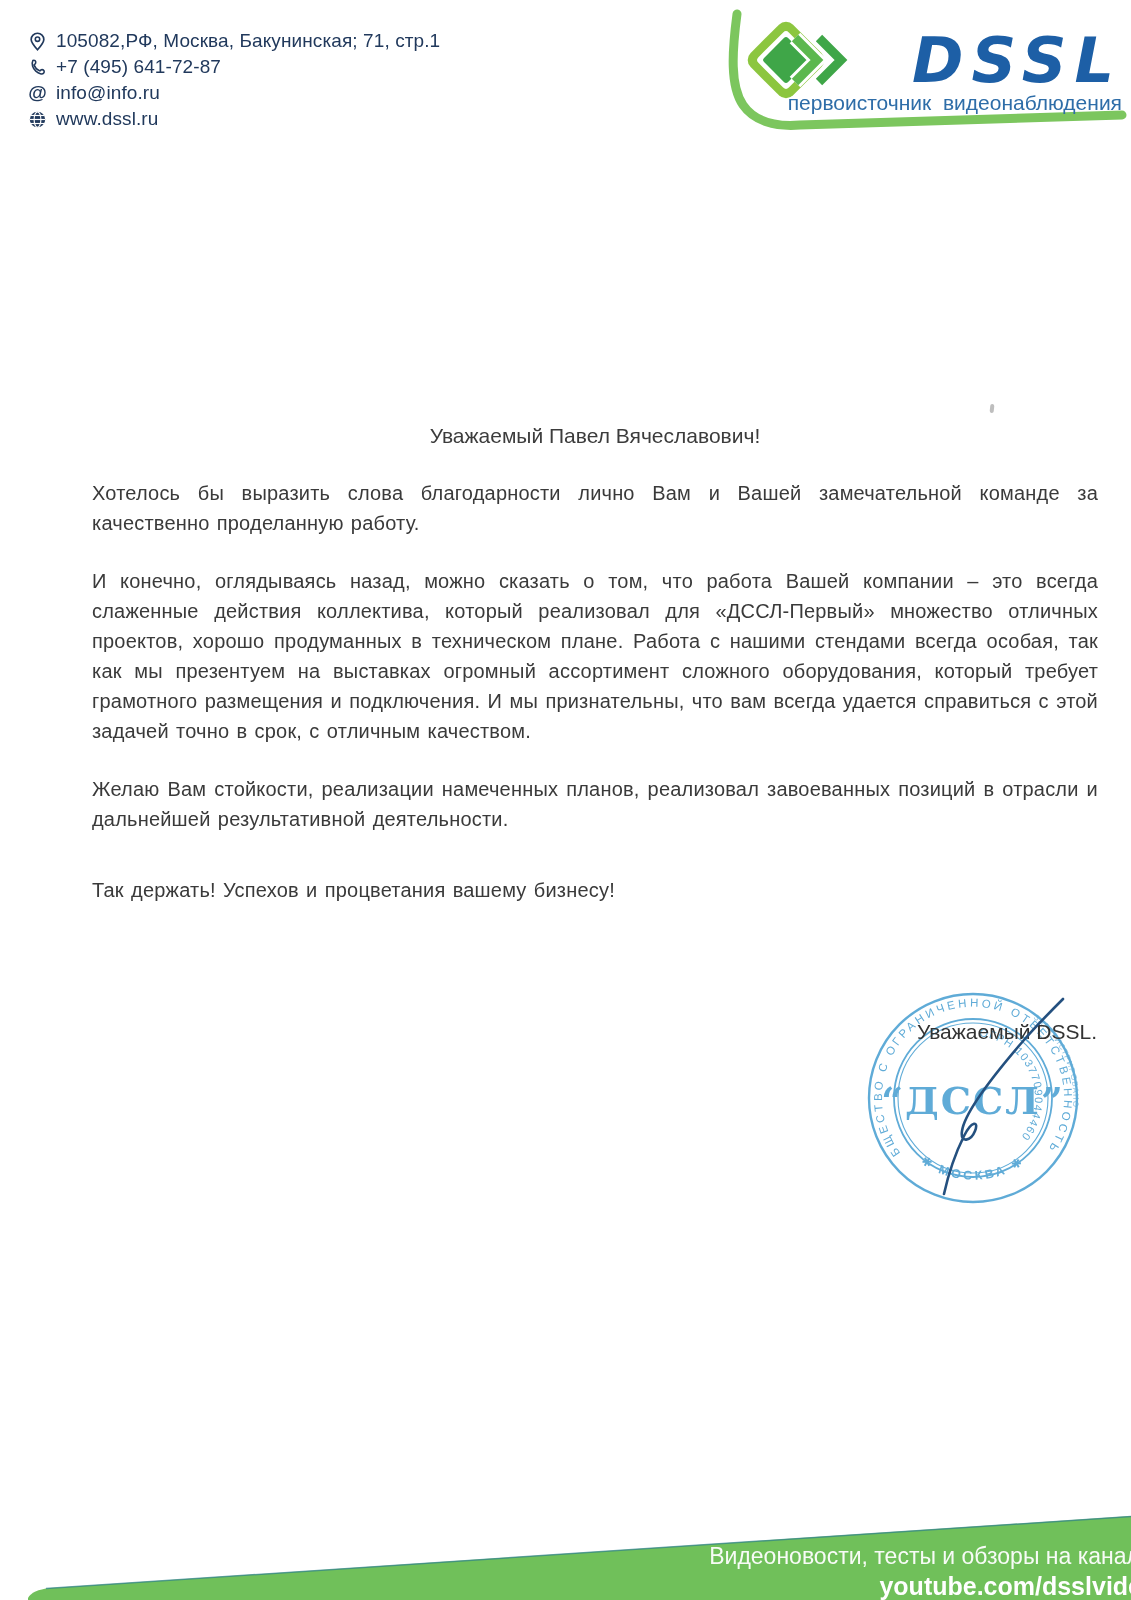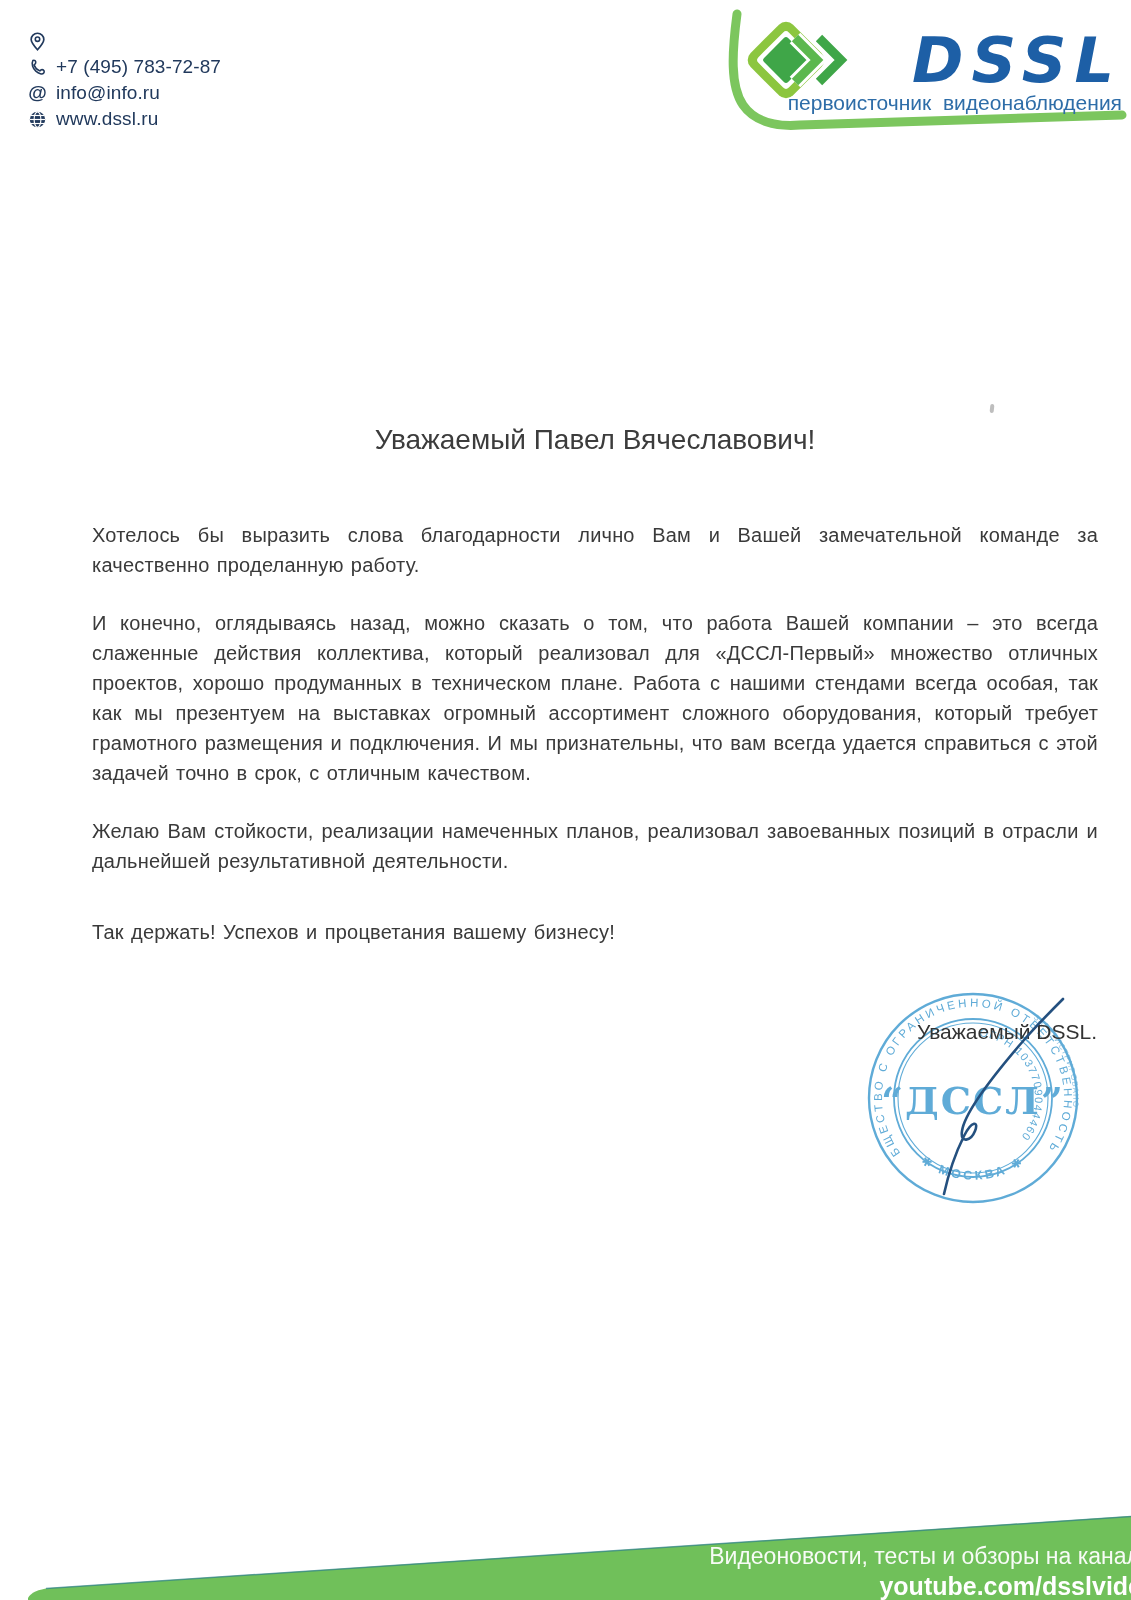--- a/index.html
+++ b/index.html
@@ -16,23 +16,23 @@
   .contact-row svg { flex:0 0 auto; display:block; }
   .contact-text { font-size:19px; color:#21395c; letter-spacing:0.1px; }
   .at-glyph { font-size:19px; color:#21395c; width:19px; text-align:center; font-weight:bold; }
 
   
   .logo-svg { position:absolute; left:698px; top:2px; }
 
   
   .salutation {
     position:absolute; left:92px; width:1006px; top:424px;
-    text-align:center; font-size:28px; color:#3c3c3c;
+    text-align:center; font-size:21px; color:#3c3c3c;
   }
-  .letter-body { position:absolute; left:92px; width:1006px; top:520px; }
+  .letter-body { position:absolute; left:92px; width:1006px; top:478px; }
   .letter-body p {
     font-size:20px; line-height:30px; color:#3a3a3a;
     text-align:justify; margin-bottom:28px;
     letter-spacing:0.2px; word-spacing:1.5px;
   }
   .letter-body p.no-justify { text-align:left;margin-top:41px; }
 
   .signoff {
     position:absolute; right:34px; top:1020px;
     font-size:21px; color:#333333; z-index:3;
@@ -55,26 +55,27 @@
 <body>
 
 <div class="page">
 
   <div class="contact">
     <div class="contact-row">
       <svg width="19" height="19" viewBox="0 0 18 18">
         <path d="M9,1.2 C5.6,1.2 3,3.8 3,7 C3,10 9,16.8 9,16.8 C9,16.8 15,10 15,7 C15,3.8 12.4,1.2 9,1.2 Z" fill="none" stroke="#21395c" stroke-width="1.6"></path>
         <circle cx="9" cy="6.8" r="2.1" fill="none" stroke="#21395c" stroke-width="1.5"></circle>
       </svg>
+      <span class="contact-text">105082,РФ, Москва, Бакунинская; 71, стр.1</span>
     </div>
     <div class="contact-row">
       <svg width="19" height="19" viewBox="0 0 18 18">
         <path d="M4.6,2.4 c1.6,-0.8 3,0.4 2.7,2.2 c-0.15,0.9 -0.8,1.5 -1.5,2 c0.9,2.6 2.9,4.6 5.4,5.6 c0.6,-0.7 1.3,-1.3 2.2,-1.2 c1.8,0.2 2.5,1.8 1.5,3.2 c-1.3,1.8 -4.6,0.9 -7.5,-1.7 C4.5,9.9 3,5.5 4.6,2.4 Z" fill="none" stroke="#21395c" stroke-width="1.5" stroke-linejoin="round"></path>
       </svg>
-      <span class="contact-text">+7 (495) 783-72-87</span>
+      <span class="contact-text">+7 (495) 641-72-87</span>
     </div>
     <div class="contact-row">
       <span class="at-glyph">@</span>
       <span class="contact-text">info@info.ru</span>
     </div>
     <div class="contact-row">
       <svg width="19" height="19" viewBox="0 0 18 18">
         <circle cx="9" cy="9" r="7.3" fill="#21395c"></circle>
         <g stroke="#ffffff" stroke-width="1.1" fill="none">
           <ellipse cx="9" cy="9" rx="3.2" ry="7.3"></ellipse>

